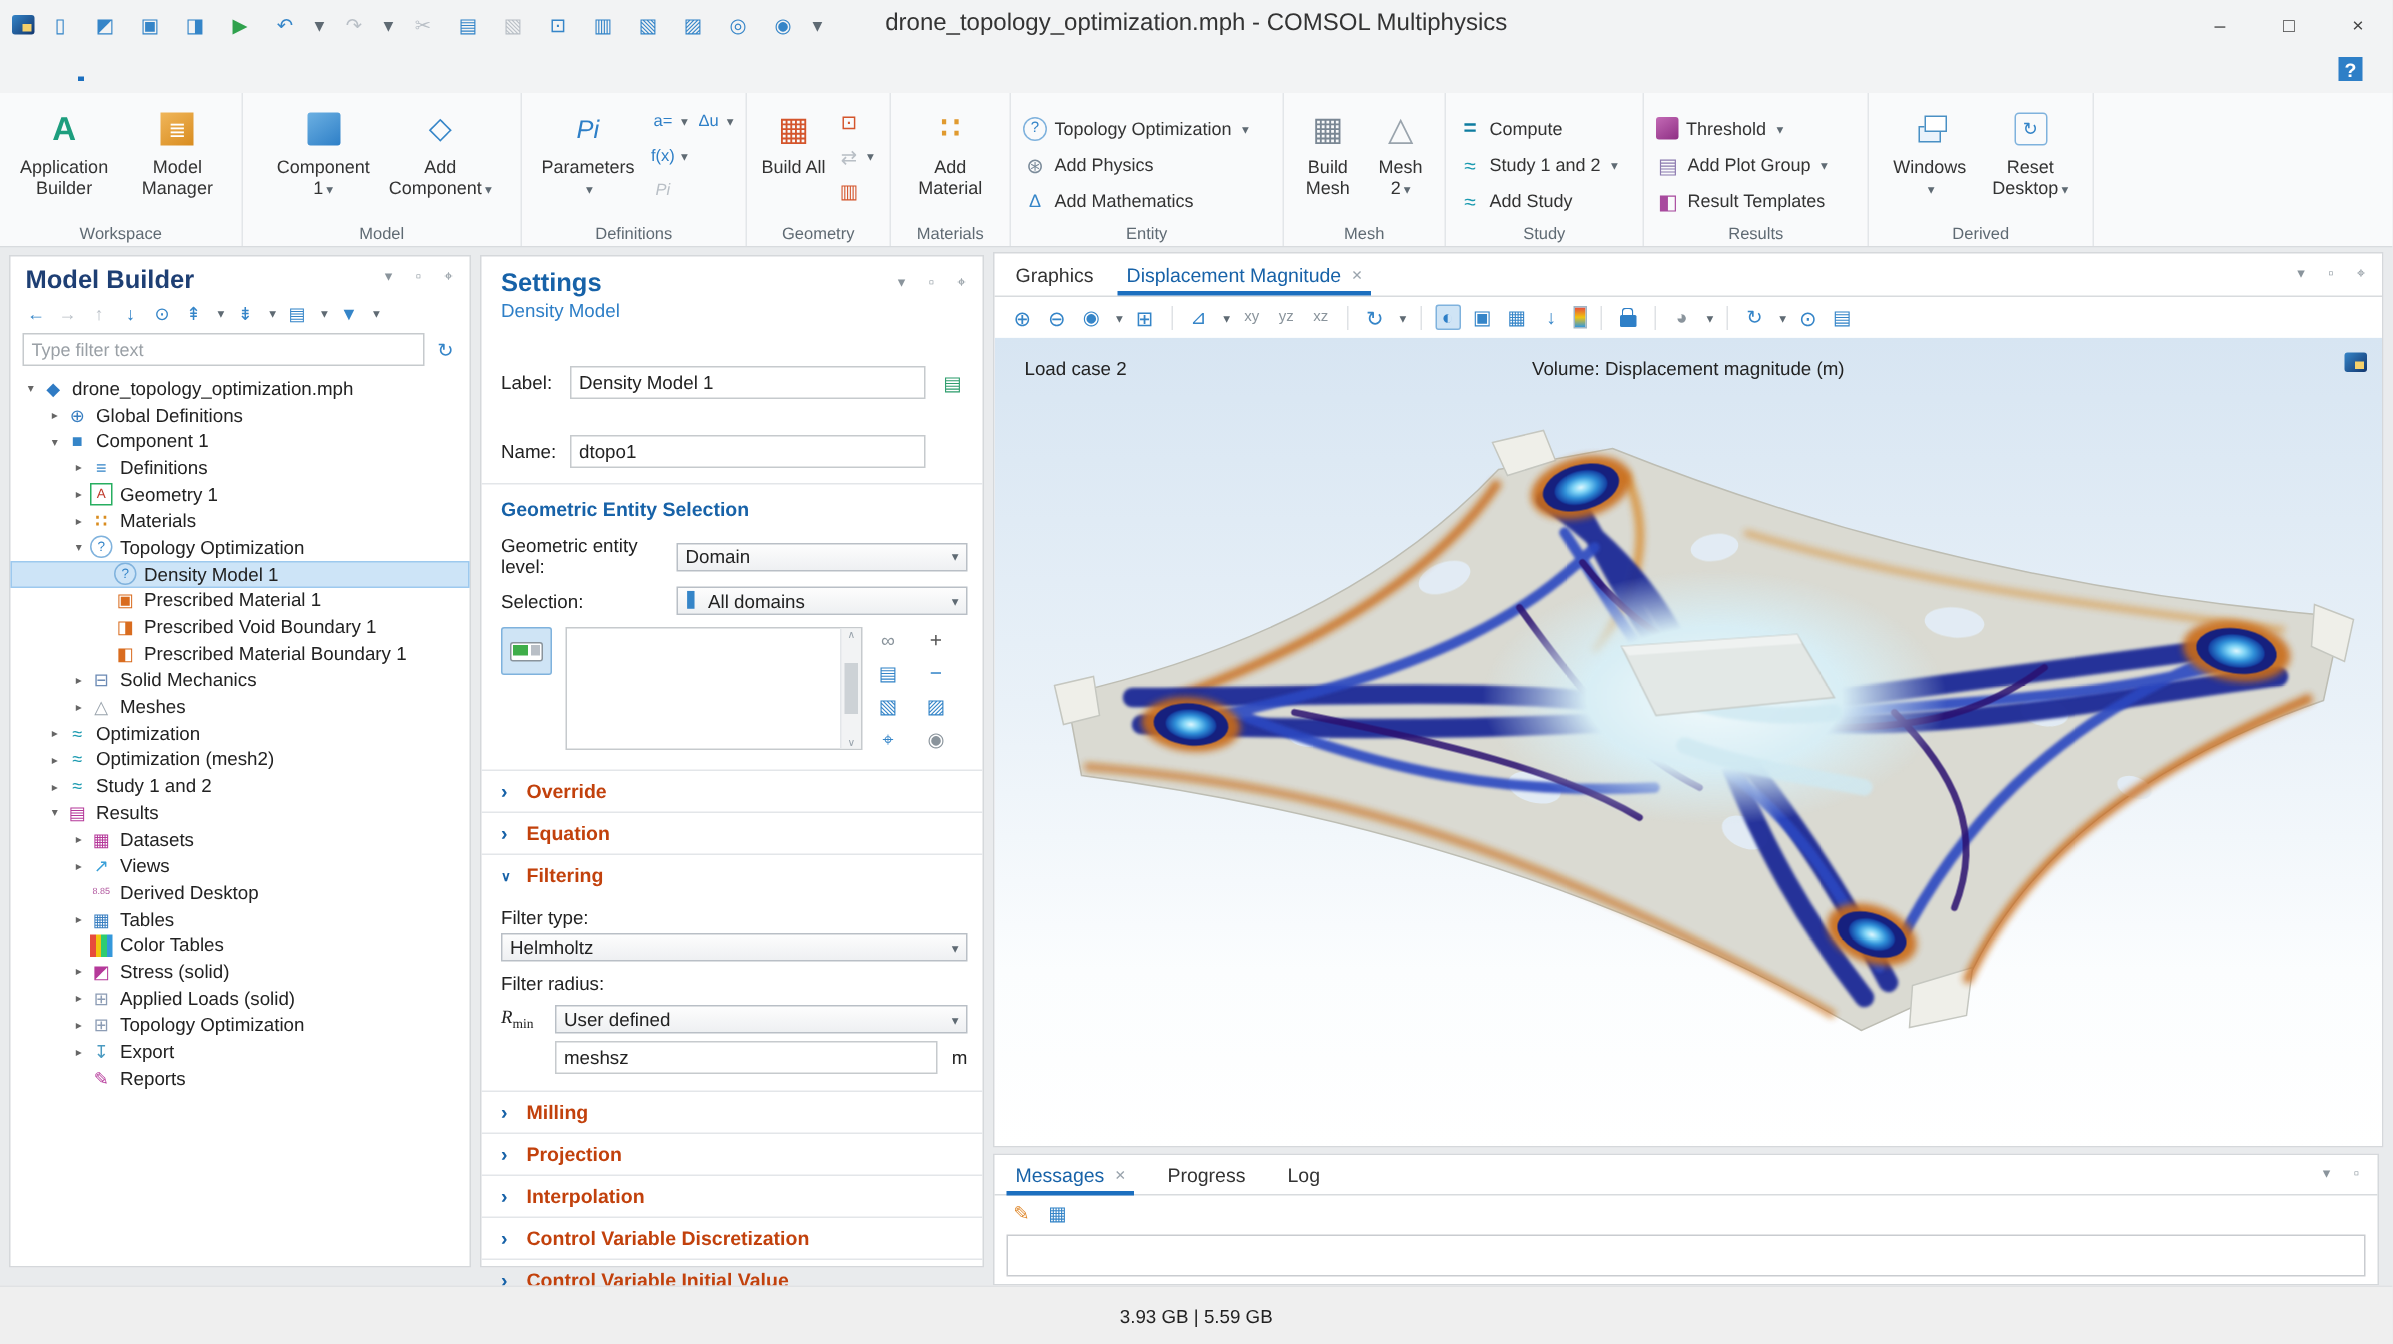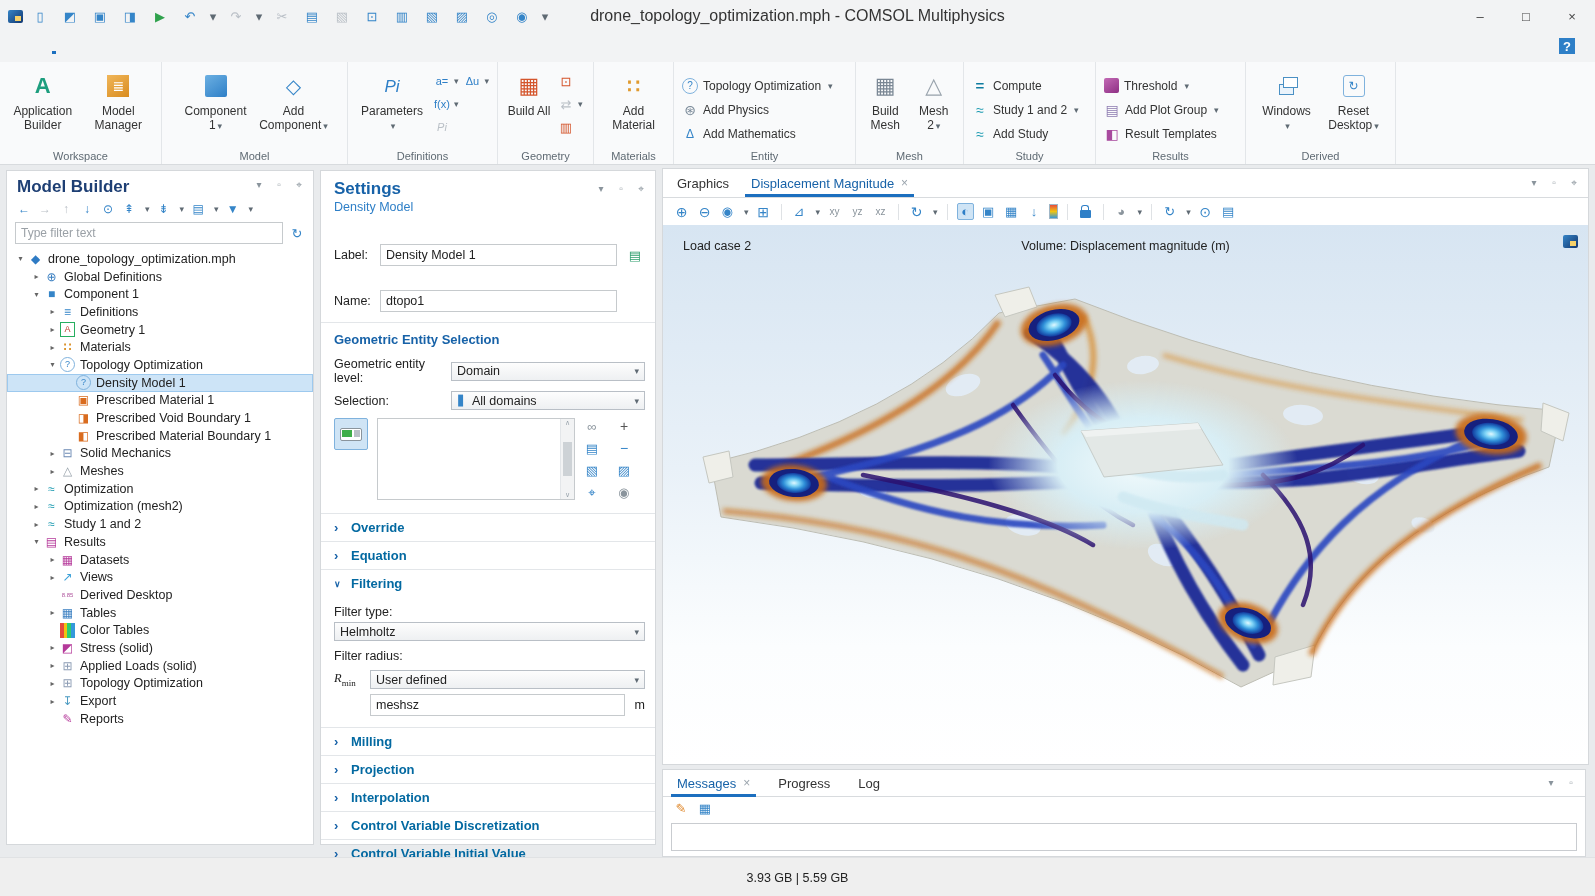--- a/index.html
+++ b/index.html
@@ -91,21 +91,21 @@
   .switch::after{content:"";position:absolute;right:1px;top:1px;width:6px;height:7px;background:#b9bfc6;}
   .domlist{width:198px;height:82px;border:1px solid #c6cacd;background:#fff;position:relative;
     font-size:12.5px;box-sizing:border-box;flex:none;}
   .dom{padding-left:8px;line-height:19px;}
   .dscroll{position:absolute;right:0;top:0;bottom:0;width:13px;background:#f2f3f4;border-left:1px solid #e3e6e9;
     display:flex;flex-direction:column;align-items:center;justify-content:space-between;font-size:7px;color:#9aa4ad;}
   .dthumb{width:9px;height:34px;background:#cdd2d6;}
   .selbtns{display:grid;grid-template-columns:22px 22px;grid-auto-rows:20px;gap:2px 10px;}
   .selbtns .ic{width:16px;height:16px;font-size:13px;}
   .secbar{height:27px;border-top:1px solid #e3e6e9;display:flex;align-items:center;gap:7px;padding-left:13px;}
-  .secbar .stit{font-size:13px;font-weight:bold;color:#0369a1;}
+  .secbar .stit{font-size:13px;font-weight:bold;color:#c2410c;}
   .sexp{font-size:12px;color:#1762a8;width:10px;}
   .flabel{font-size:12.5px;color:#222;margin:8px 0 3px 13px;}
   .rminrow{display:flex;align-items:center;margin:7px 10px 0 13px;gap:6px;}
   .rmin{font-size:12.5px;width:30px;flex:none;font-family:"Liberation Serif",serif;}
   .rmin i{font-style:italic;}
   .rmin sub{font-size:9px;}
   .unitm{font-size:12.5px;margin-left:4px;}
   
   #graphics{left:662px;top:168px;width:927px;height:597px;}
   .gtabs{height:28px;border-bottom:1px solid #d8dbde;display:flex;align-items:center;padding-left:14px;gap:30px;}

